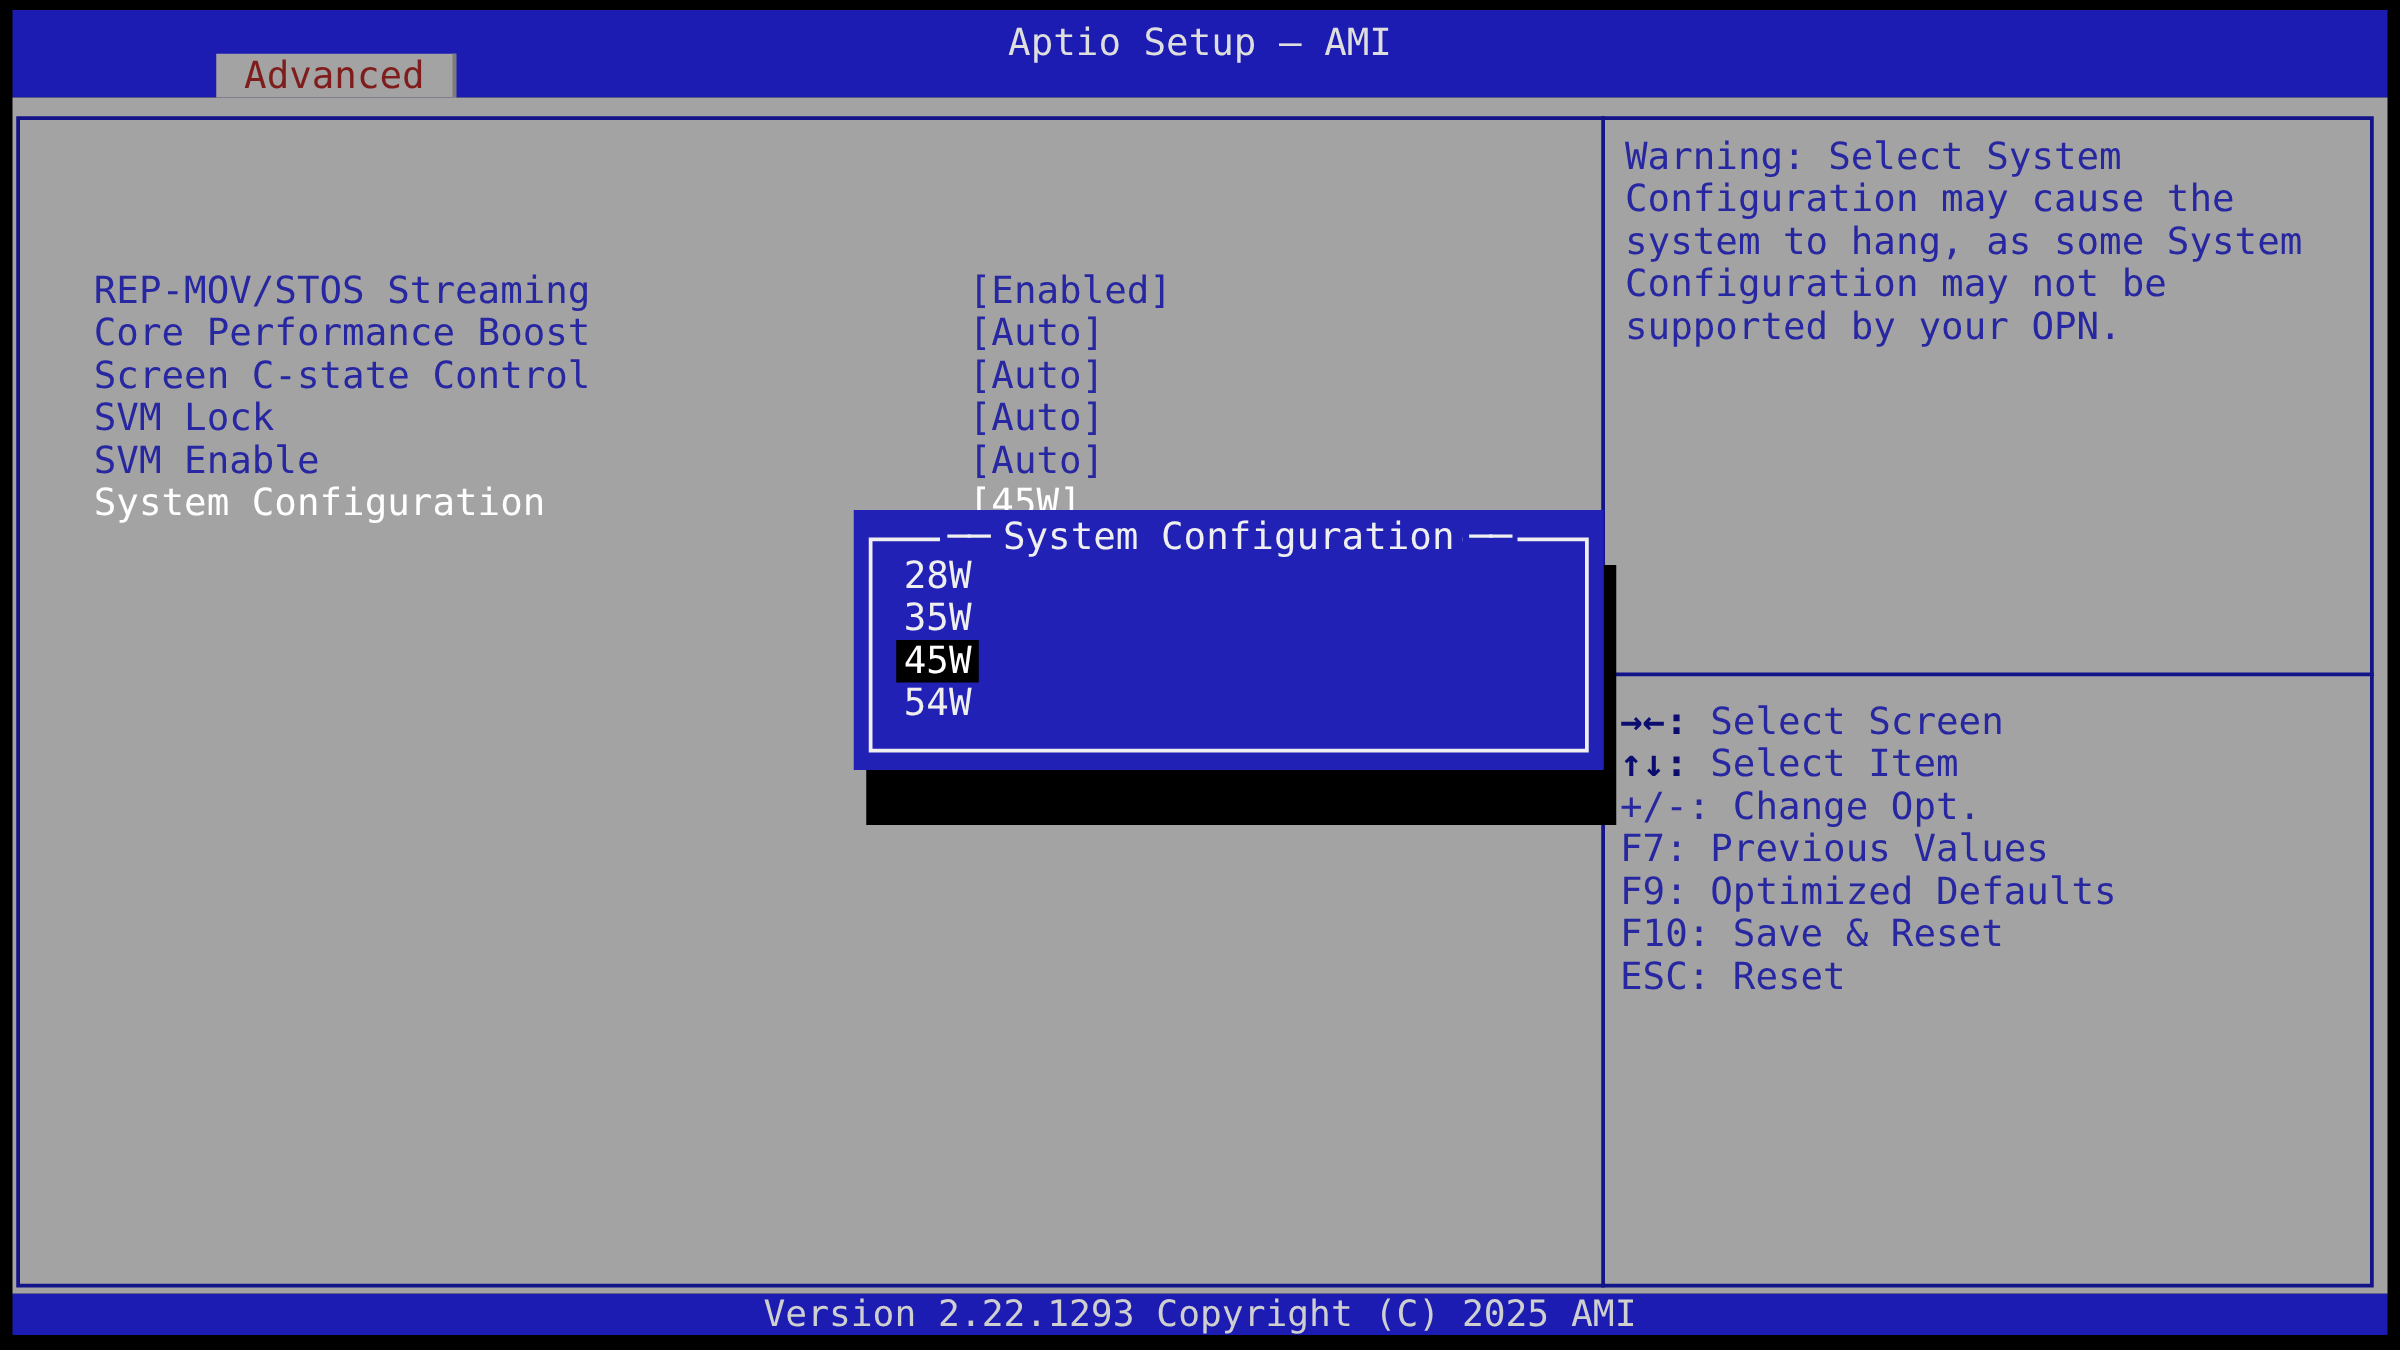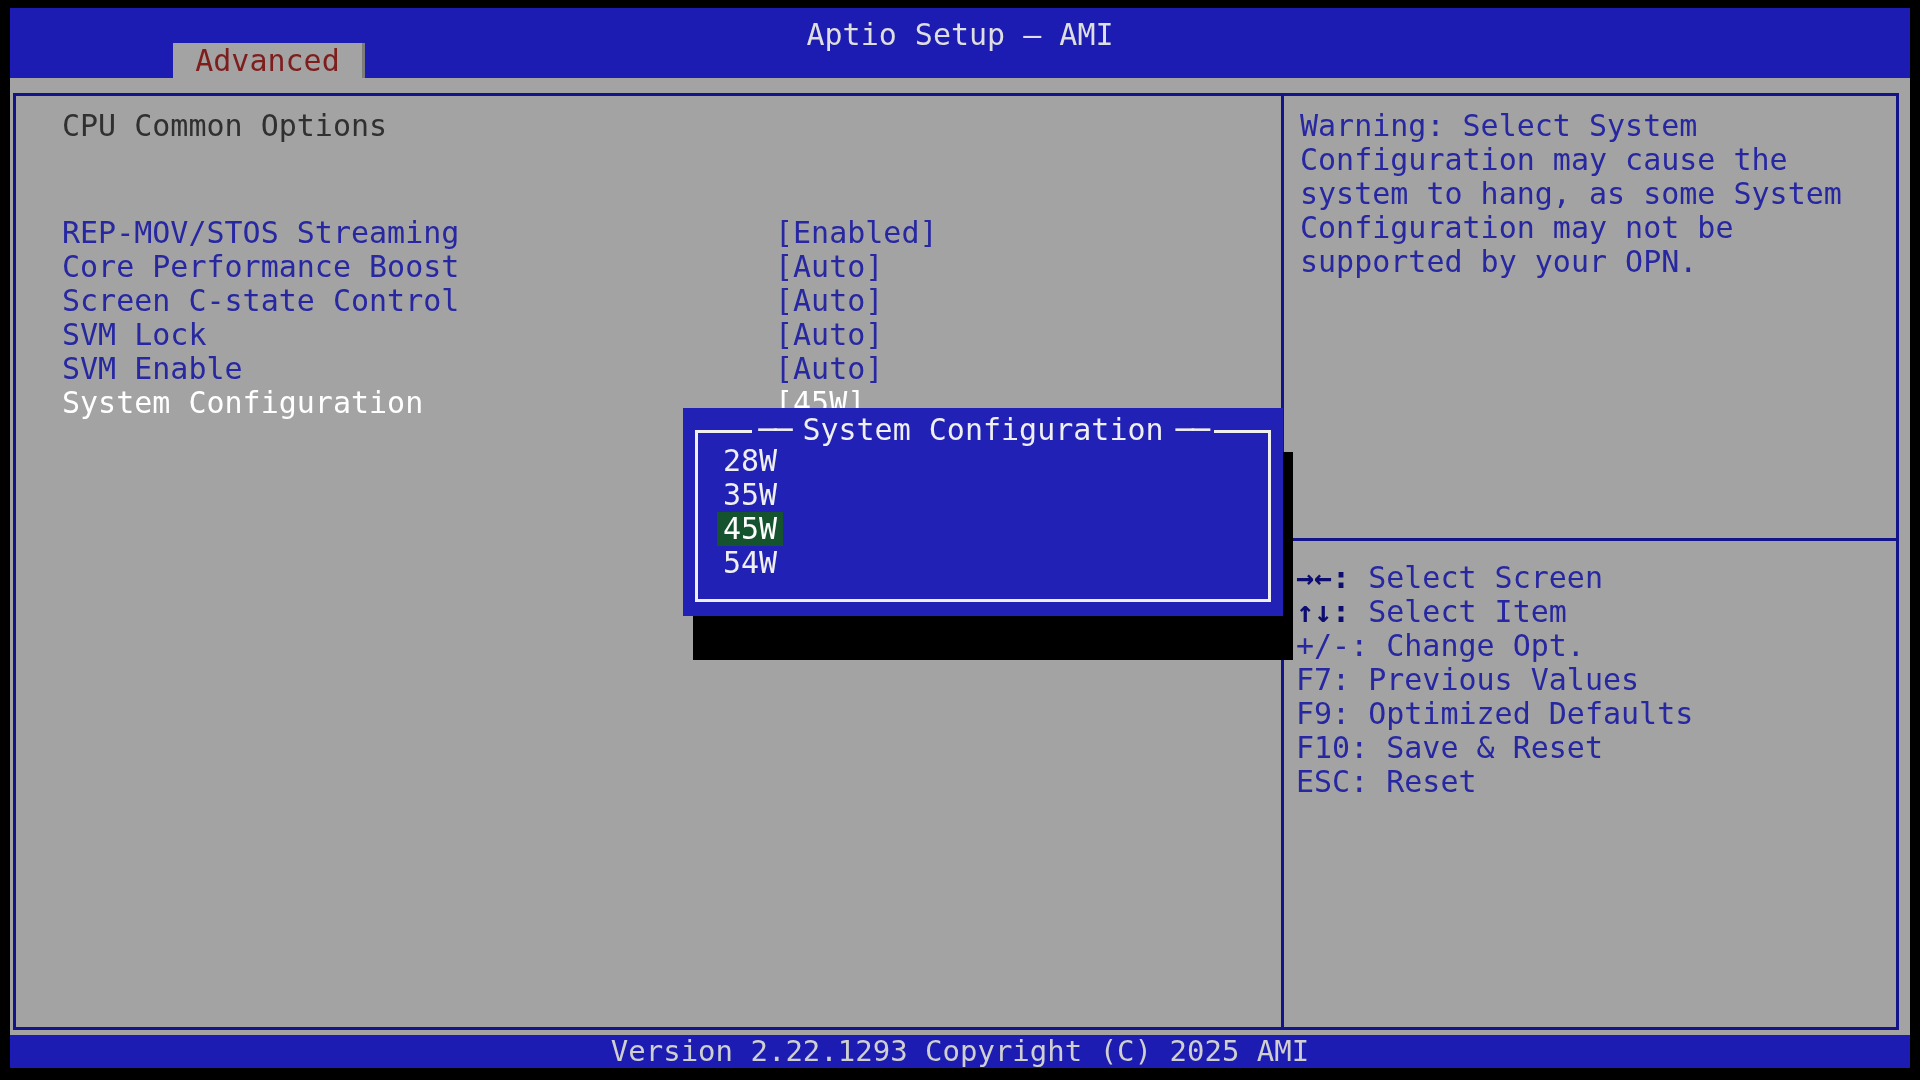--- a/index.html
+++ b/index.html
@@ -15,61 +15,60 @@
        color:#7f1d1d;text-align:center;line-height:36px;border-right:3px solid #7c7c7c;box-sizing:border-box;}
   
   .content-bg{position:absolute;left:10px;top:78px;width:1900px;height:957px;background:#a3a3a3;}
   .main-box{position:absolute;left:13px;top:93px;width:1886px;height:937px;
             border:3px solid #13138a;box-sizing:border-box;}
   .v-divider{position:absolute;left:1281px;top:93px;width:3px;height:937px;background:#13138a;}
   .h-divider{position:absolute;left:1281px;top:538px;width:618px;height:3px;background:#13138a;}
   .section-title{position:absolute;left:62px;top:109px;color:#303030;}
   .options{position:absolute;left:62px;top:216px;width:1180px;color:#2727a2;}
   .opt-row{position:relative;height:34px;}
-  .opt-label{position:absolute;left:0;}
+  .opt-label{position:absolute;left:13px;}
   .opt-value{position:absolute;left:713px;}
   .opt-row.selected{color:#ffffff;}
   
   .warning{position:absolute;left:1300px;top:109px;width:600px;color:#2727a2;}
   .help-keys{position:absolute;left:1296px;top:561px;width:600px;color:#2727a2;}
   .help-row{height:34px;white-space:nowrap;}
   .hk{display:inline-block;}
   .hv{margin-left:18px;text-align:right;}
   .hk.bold{font-weight:bold;color:#0d0d70;}
   
   .popup-shadow{position:absolute;left:693px;top:452px;width:600px;height:208px;background:#000;}
   .popup{position:absolute;left:655px;top:408px;width:600px;height:208px;background:#2121b5;color:#efefef;margin-left:28px;}
   .popup-border{position:absolute;left:12px;right:12px;top:22px;bottom:14px;border:3px solid #efefef;}
   .popup-title{position:absolute;left:0;top:5px;width:100%;height:34px;line-height:34px;text-align:center;}
   .popup-title .ttl{background:#2121b5;padding:0 6px;}
   .popup-title .dash{background:#2121b5;padding:0 6px;letter-spacing:-2px;}
   .pop-items{position:absolute;left:40px;top:36px;}
   .pop-item{height:34px;}
   .pop-item-text{display:inline-block;padding:0 6px;margin-left:-6px;}
-  .pop-item-text.hl{background:#14532d;color:#fff;}
+  .pop-item-text.hl{background:#000000;color:#fff;}
   
   .footer-bar{position:absolute;left:10px;top:1035px;width:1900px;height:33px;background:#1c1cb2;}
   .footer-text{position:absolute;left:0;top:0;width:100%;text-align:center;color:#cfcfcf;line-height:33px;font-size:29px;}
 </style>
 </head>
 <body>
 
 <div id="screen">
 
   <div class="header-bar">
     <div class="header-title">Aptio Setup – AMI</div>
   </div>
   <div class="tab">Advanced</div>
 
   <div class="content-bg"></div>
   <div class="main-box"></div>
   <div class="v-divider"></div>
   <div class="h-divider"></div>
 
-  <div class="section-title">CPU Common Options</div>
 
   <div class="options">
 
       <div class="opt-row">
         <span class="opt-label">REP-MOV/STOS Streaming</span>
         <span class="opt-value">[Enabled]</span>
       </div>
 
       <div class="opt-row">
         <span class="opt-label">Core Performance Boost</span>

